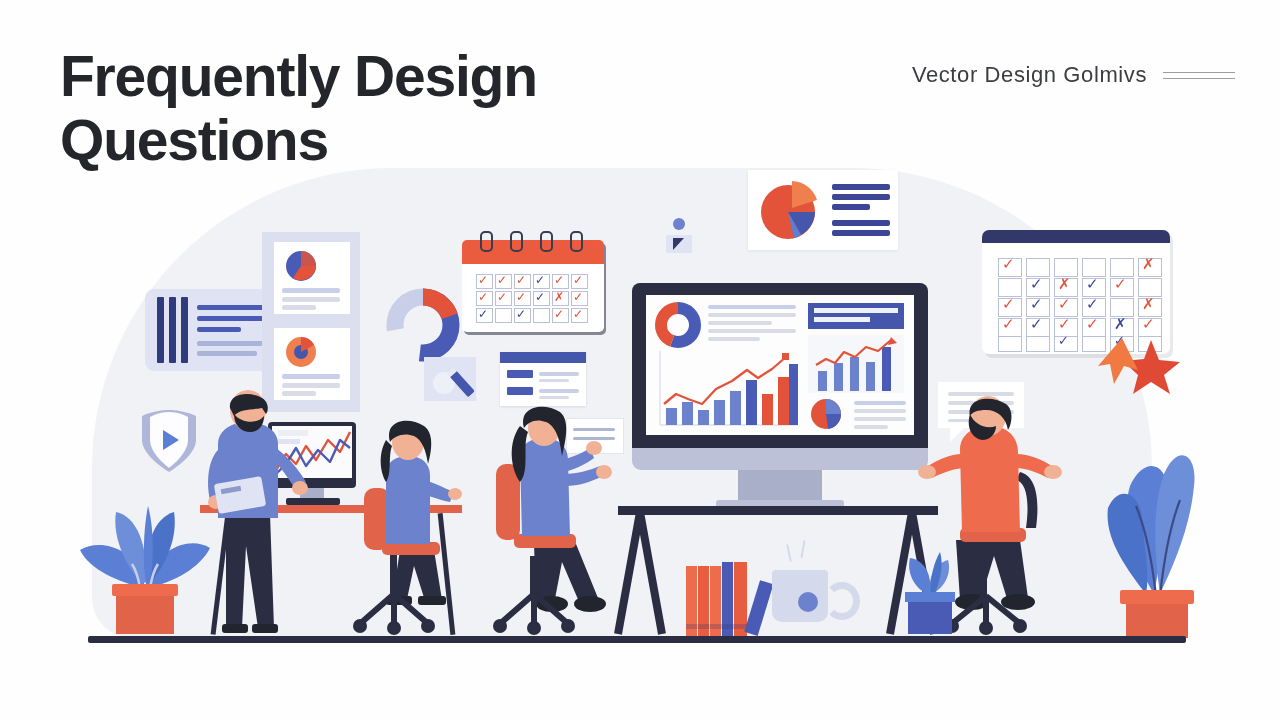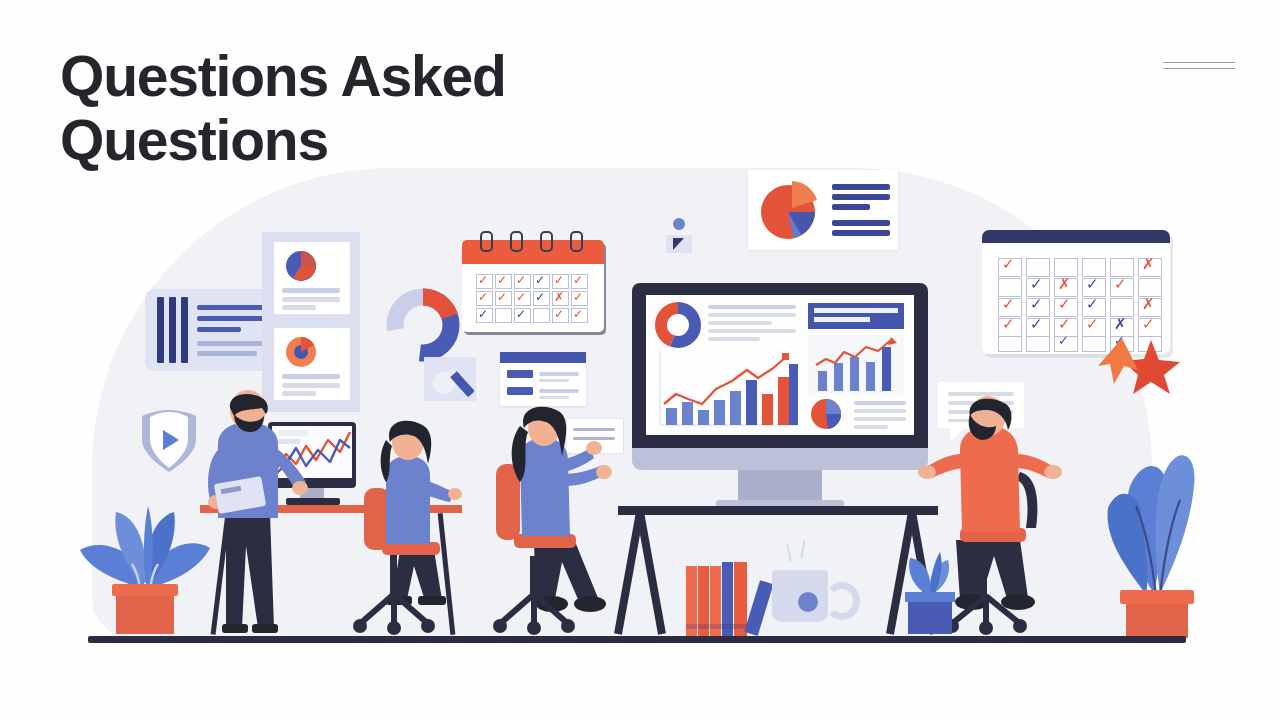--- a/index.html
+++ b/index.html
@@ -106,24 +106,25 @@
   #mug{left:772px;top:570px;width:56px;height:52px;background:#d5d9ec;border-radius:4px 4px 10px 10px;}
   #mug-handle{left:824px;top:582px;width:22px;height:24px;border:7px solid #d5d9ec;border-radius:50%;border-left-color:transparent;}
   .steam{position:absolute;width:2px;height:18px;background:#d5d9ec;border-radius:2px;}
   svg{display:block;overflow:visible;}
 </style>
 </head>
 <body>
 
 <div id="stage">
 
-  <div class="headline">Questions Asked
+  <div class="headline">Frequently Design
 Questions</div>
 
   <div class="brand-wrap">
+    <div class="brand-text">Vector Design Golmivs</div>
     <div class="brand-rule">
         <i></i>
         <i></i>
       </div>
   </div>
 
   <div class="backdrop"></div>
 
   <div class="abs" id="doc-bars">
     <div class="bar" style="left:12px"></div>

